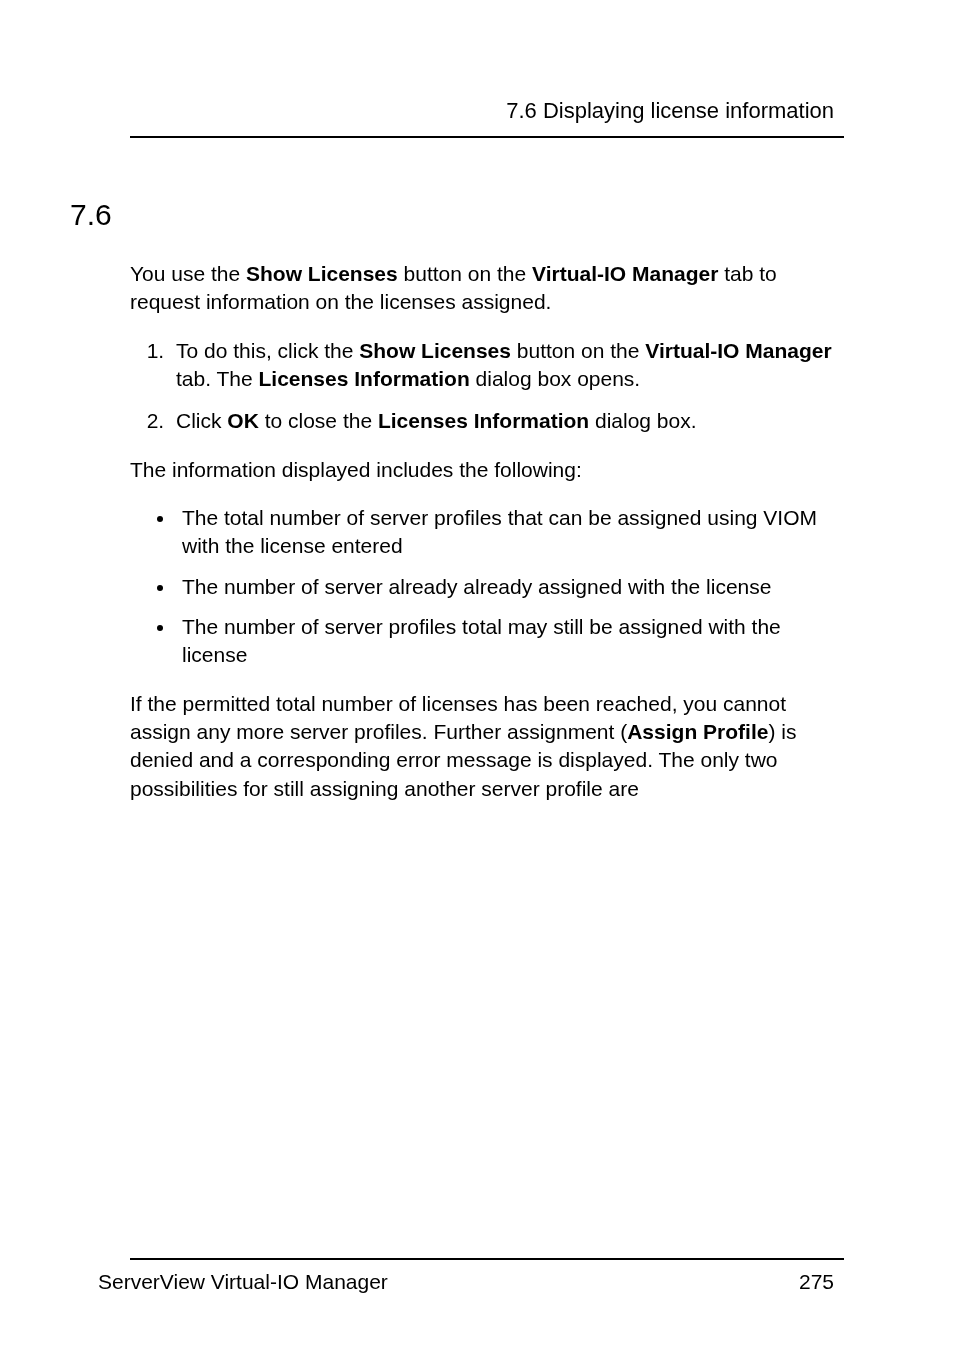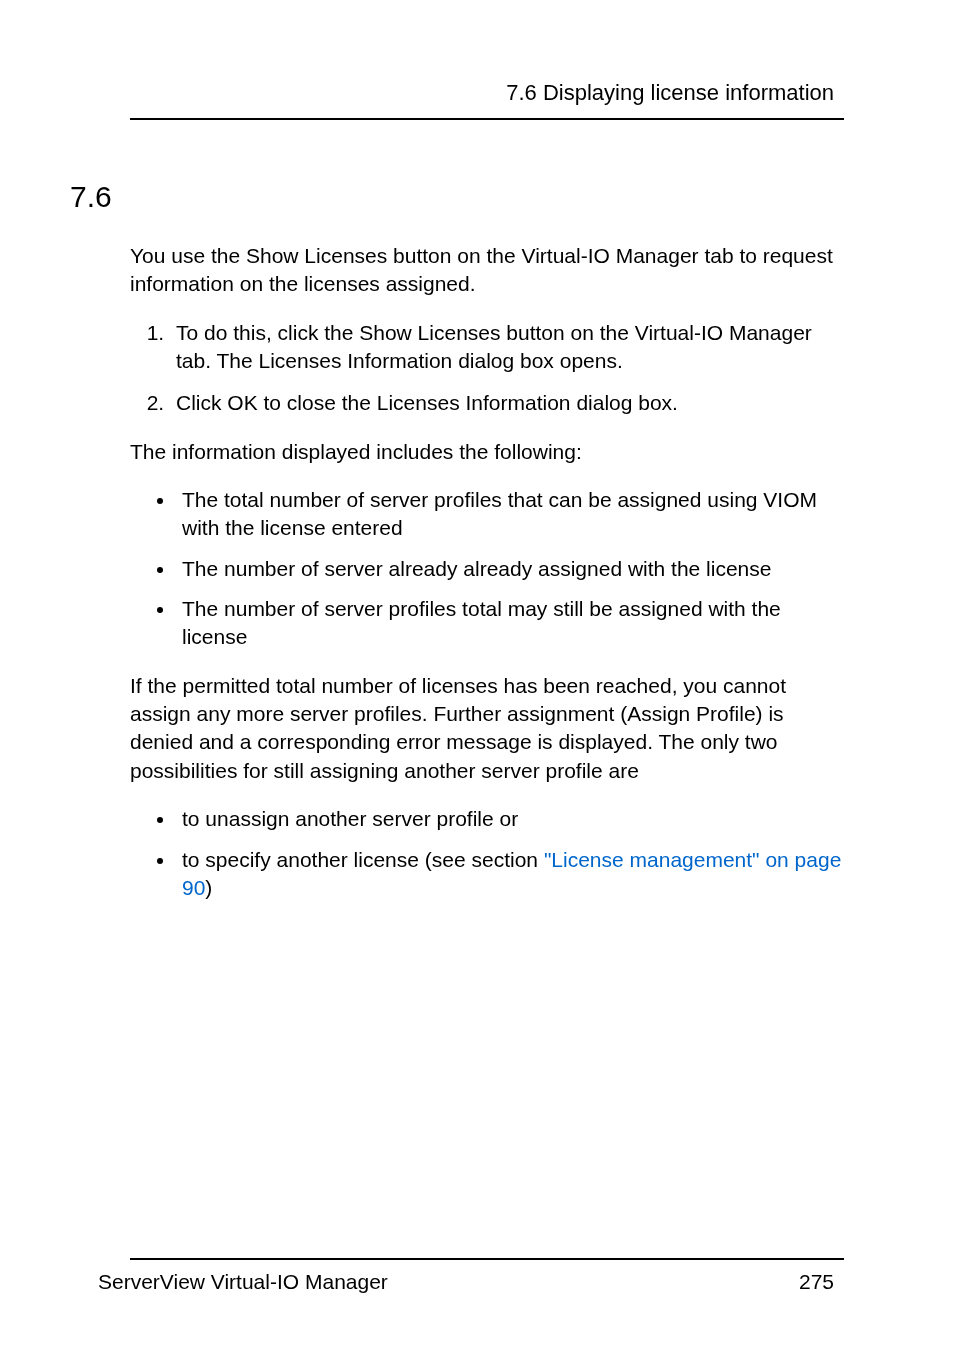--- a/index.html
+++ b/index.html
@@ -1,33 +1,33 @@
 <!DOCTYPE html>
 <html><head>
   <meta charset="utf-8">
   <style>
     * { margin: 0; padding: 0; box-sizing: border-box; }
     body { font-family: Arial, Helvetica, sans-serif; width: 954px; height: 1354px; background: #fff; color: #000; position: relative; }
     .page { padding: 80px 110px 60px 70px; height: 100%; display: flex; flex-direction: column; }
-    .header { text-align: right; font-size: 22px; margin-bottom: 12px; padding-right: 10px; }
+    .header { text-align: right; font-size: 22px; margin-bottom: 12px; padding-right: 10px; margin-top: 18px; }
     .hr-top { border: none; border-top: 2px solid #000; margin: 0 0 60px 60px; }
     .main { flex: 1; }
     .section-title { display: flex; align-items: baseline; margin-bottom: 28px; }
     .section-number { font-size: 30px; font-weight: normal; width: 60px; }
     .section-heading { font-size: 30px; font-weight: bold; }
     .body-block { margin-left: 60px; font-size: 21px; line-height: 1.35; }
     .para { margin-bottom: 20px; }
     ol.steps { list-style: decimal; margin: 0 0 20px 40px; padding: 0; }
     ol.steps li { margin-bottom: 14px; padding-left: 6px; }
     ul.bullets { list-style: disc; margin: 16px 0 20px 46px; padding: 0; }
     ul.bullets li { margin-bottom: 12px; padding-left: 6px; }
     .link { color: #0066cc; }
     .hr-bottom { border: none; border-top: 2px solid #000; margin: 0 0 10px 60px; }
     .footer { display: flex; justify-content: space-between; font-size: 21px; margin-left: 28px; padding-right: 10px; }
-    b { font-weight: normal; }
+    b { font-weight: bold; }
   </style>
 </head>
 <body>
 
 <div class="page">
 
   <div class="header">7.6 Displaying license information</div>
   <hr class="hr-top">
 
   <div class="main">
@@ -56,26 +56,20 @@
       <ul class="bullets">
         <li>The total number of server profiles that can be assigned using VIOM with the license entered</li>
         <li>The number of server already already assigned with the license</li>
         <li>The number of server profiles total may still be assigned with the license</li>
       </ul>
 
       <p class="para">
         <span>If the permitted total number of licenses has been reached, you cannot assign any more server profiles. Further assignment (</span><b>Assign Profile</b><span>) is denied and a corresponding error message is displayed. The only two possibilities for still assigning another server profile are</span>
       </p>
 
-      <ul class="bullets">
-        <li>to unassign another server profile or</li>
-        <li>
-          <span>to specify another license (see section </span><span class="link">"License management" on page 90</span><span>)</span>
-        </li>
-      </ul>
 
     </div>
   </div>
 
   <div>
     <hr class="hr-bottom">
     <div class="footer">
       <span>ServerView Virtual-IO Manager</span>
       <span>275</span>
     </div>

